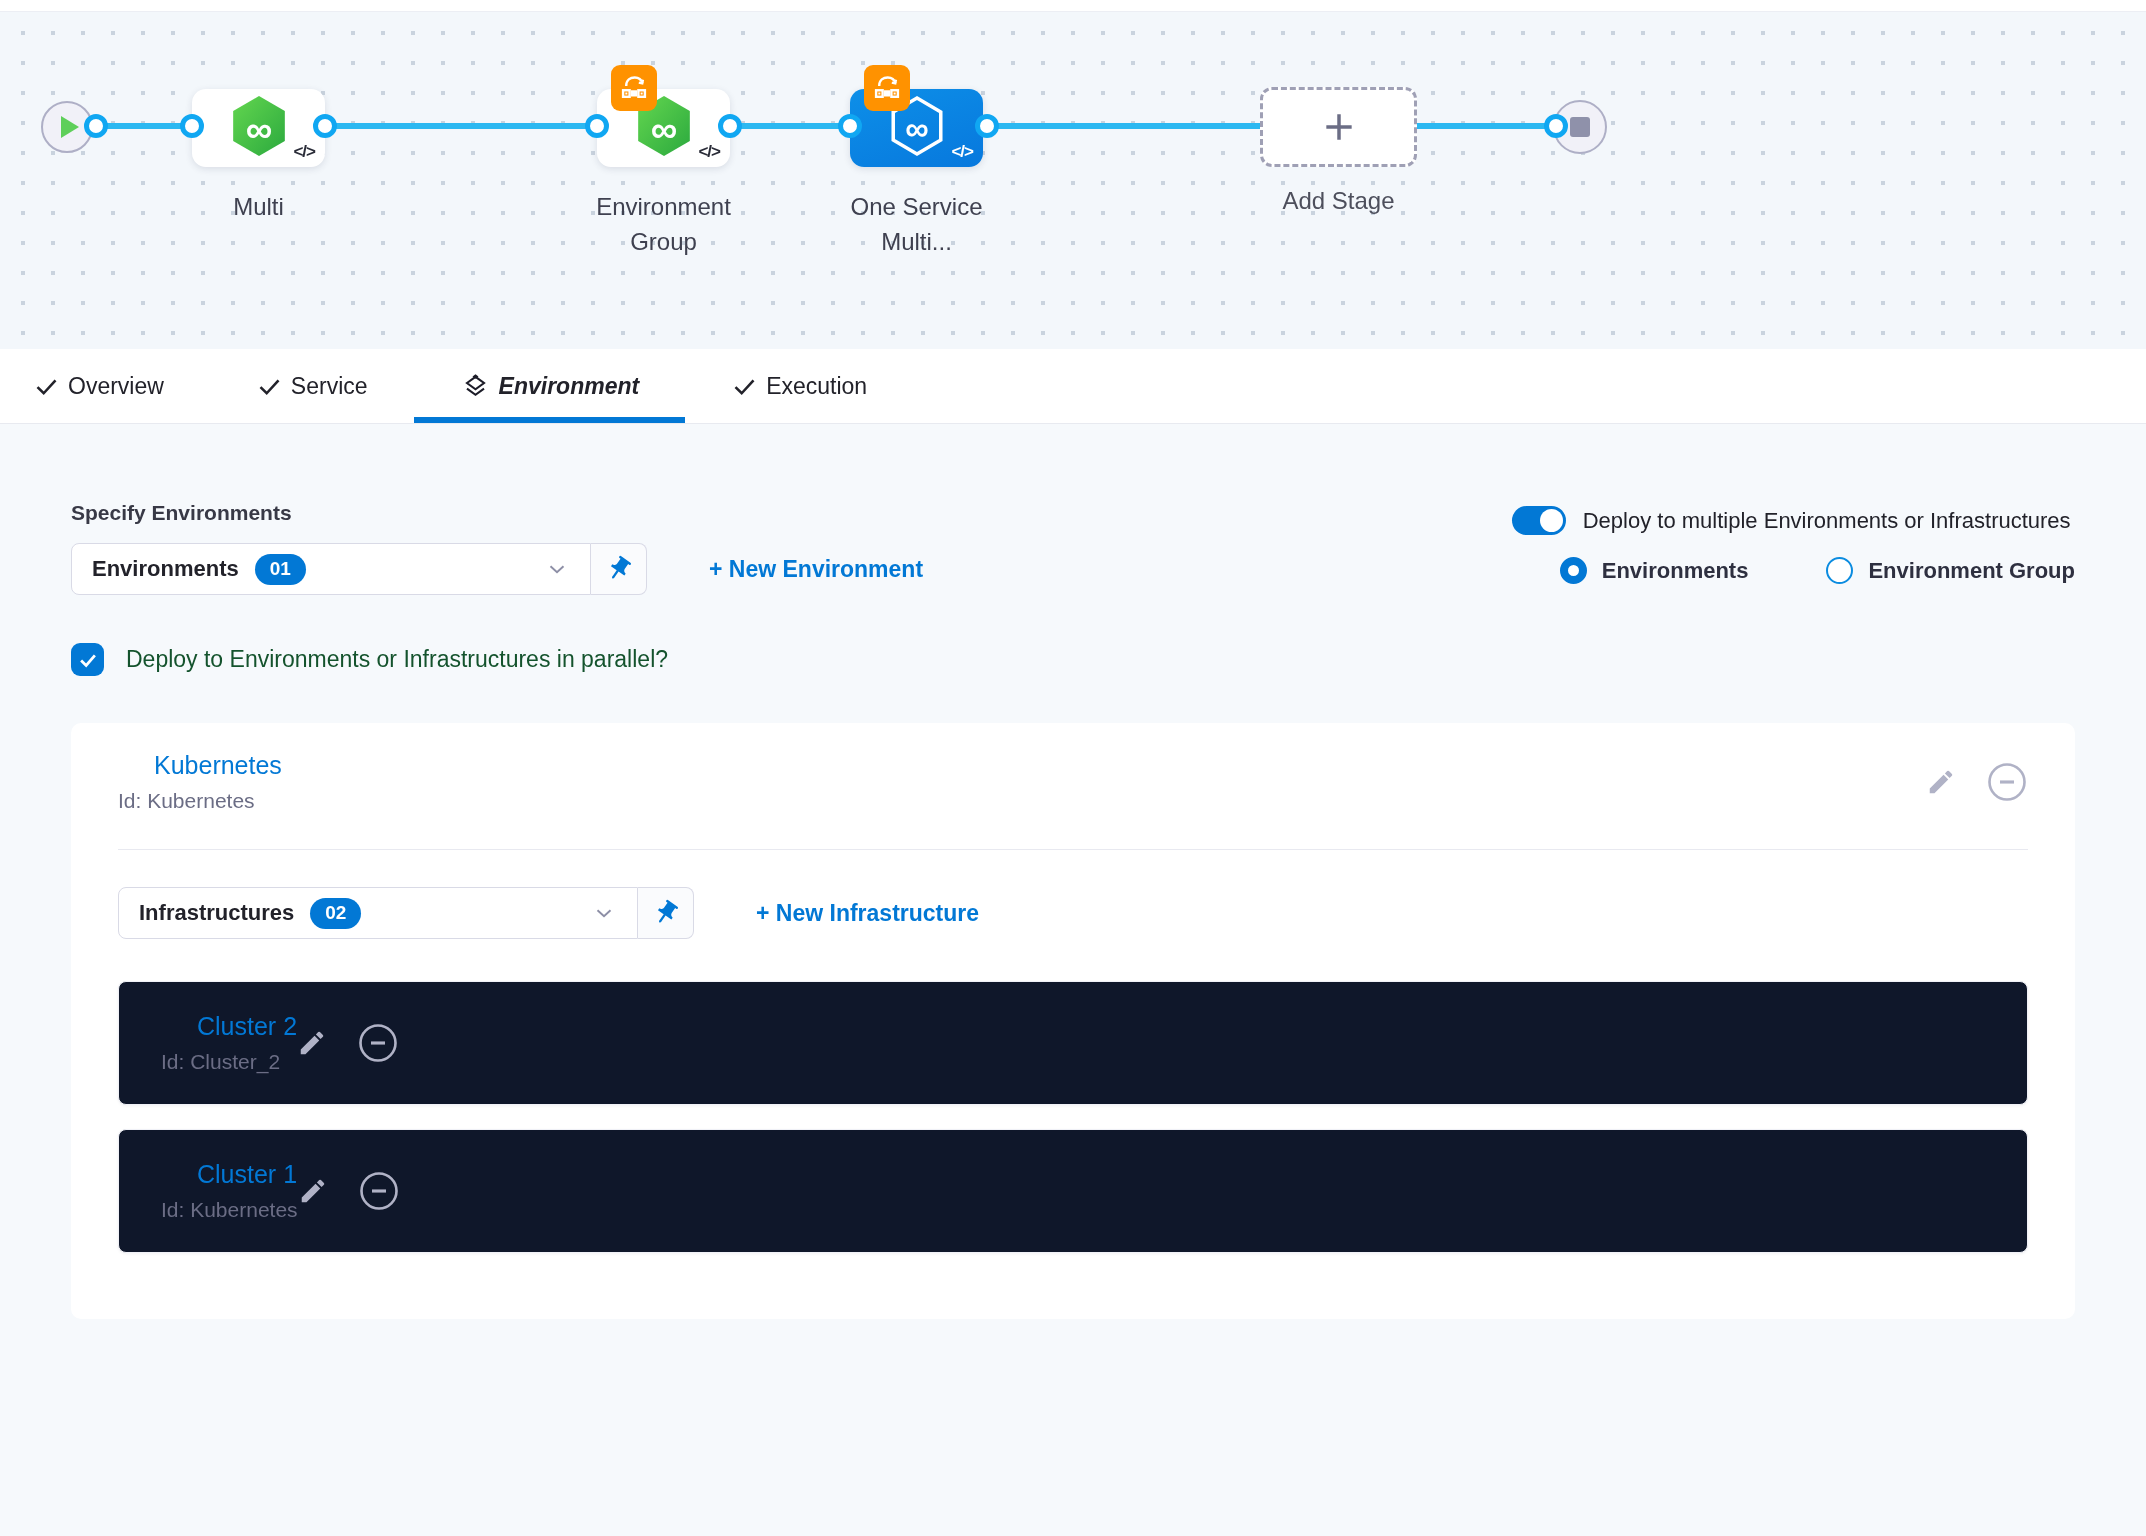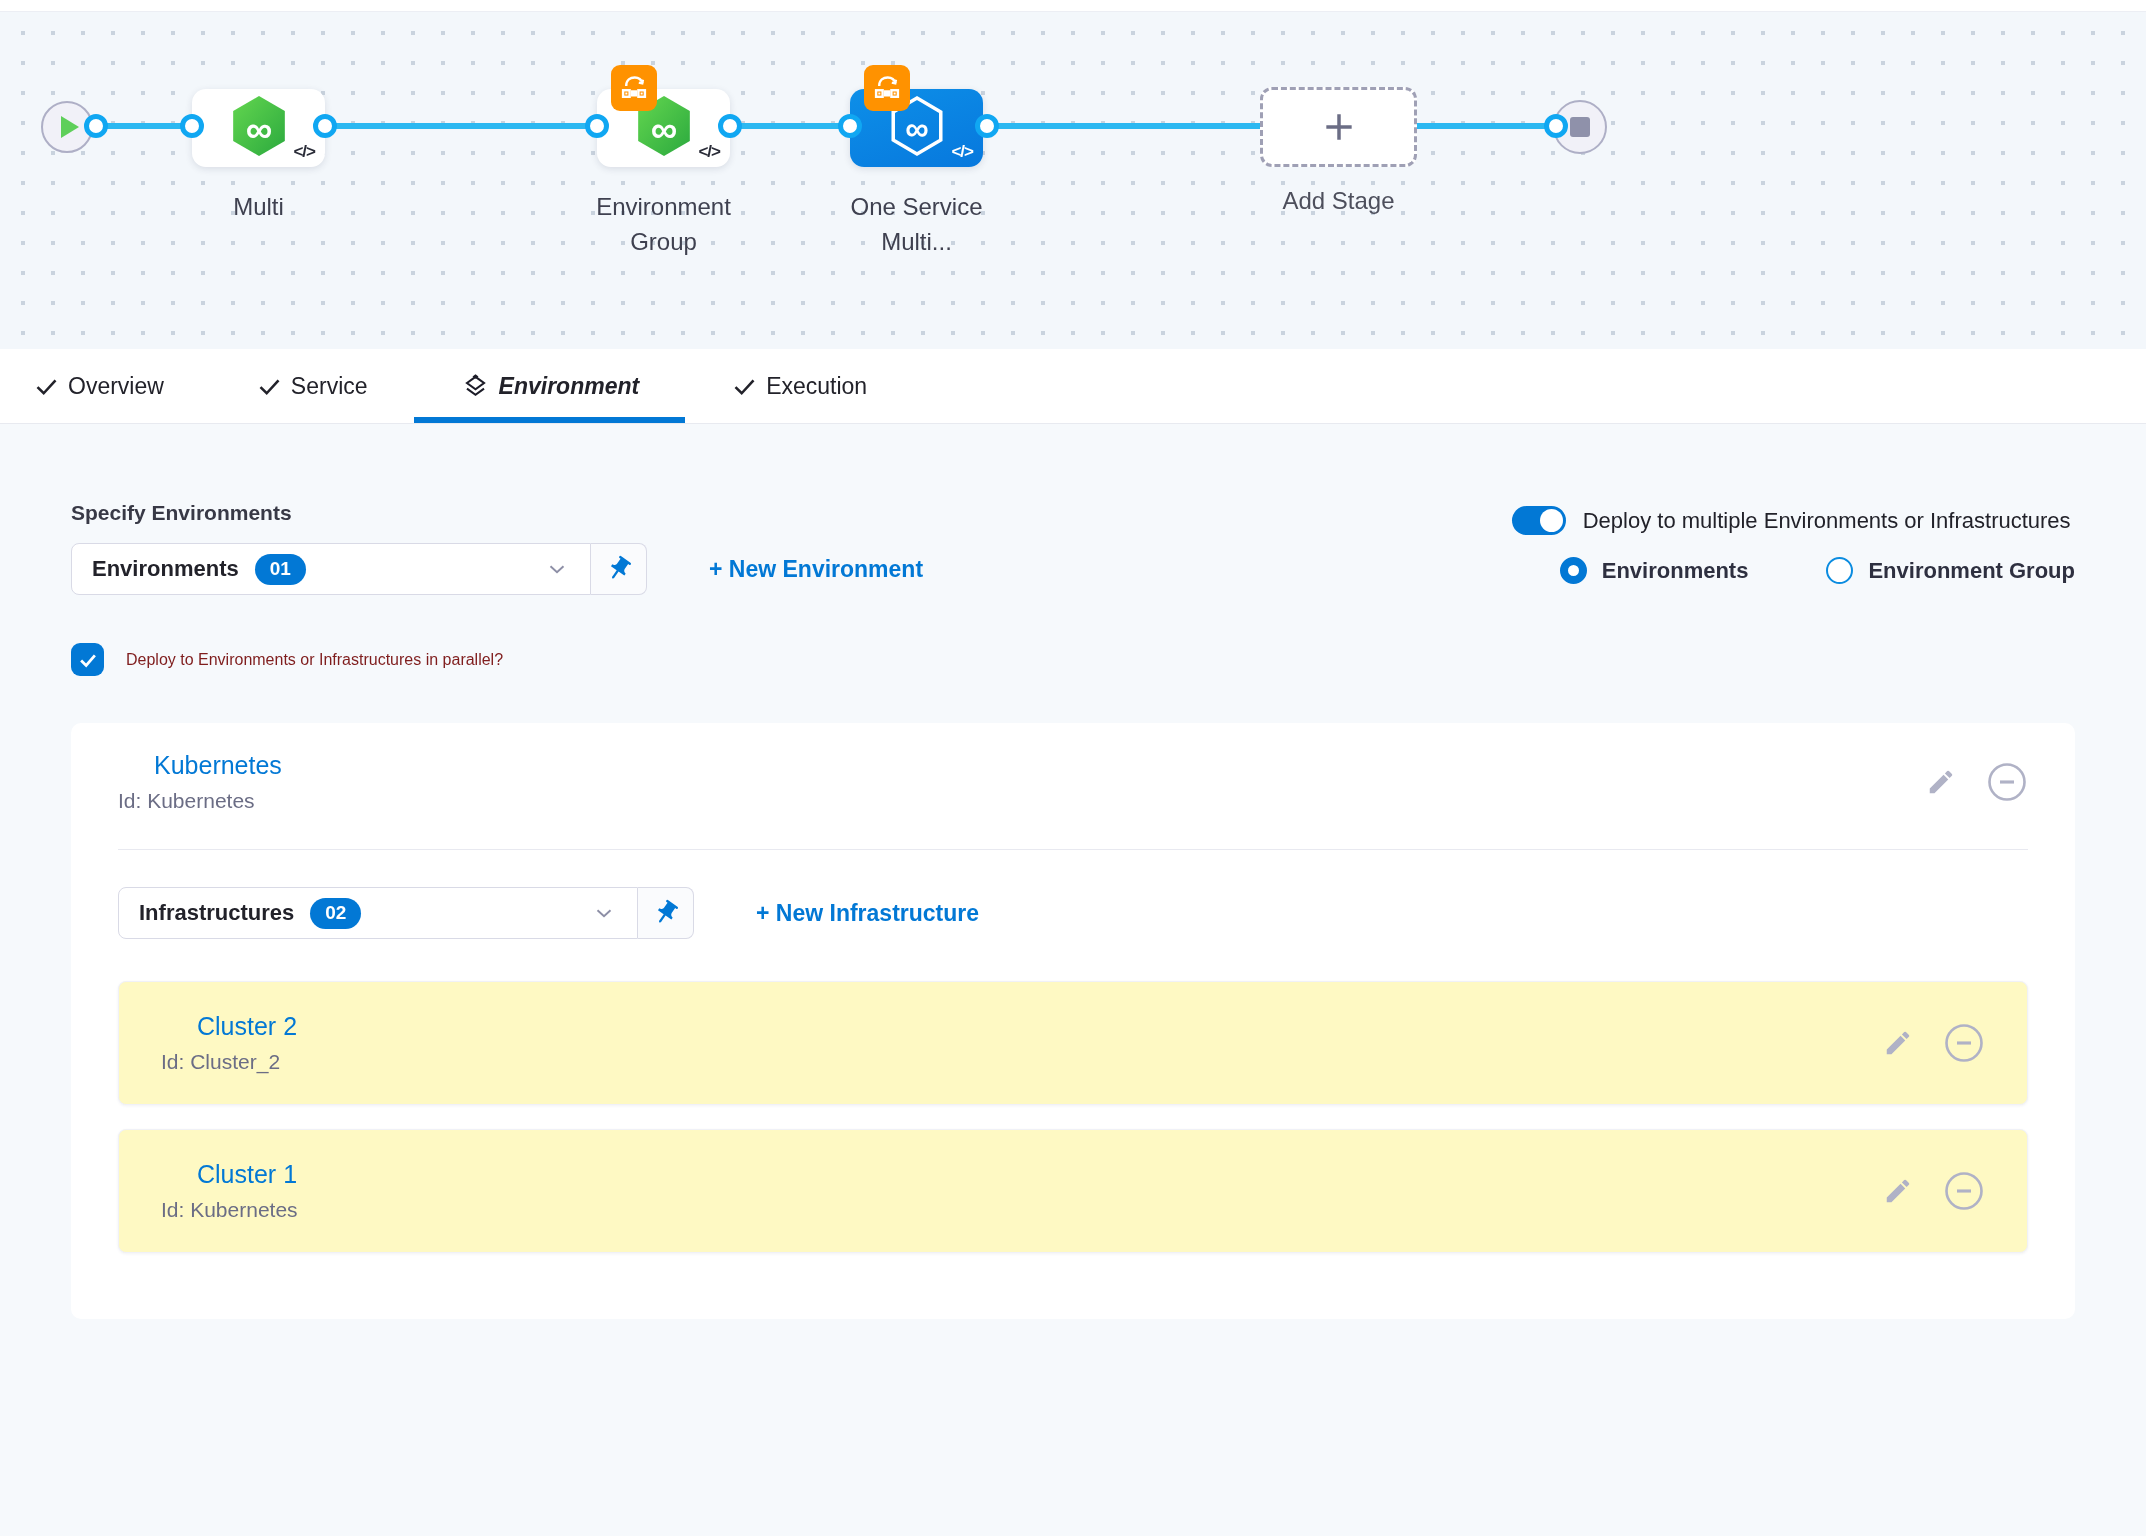--- a/index.html
+++ b/index.html
@@ -69,34 +69,34 @@
   .toggle-label { margin-left:17px; font-size:22px; color:#22222a; }
   .radio-row { display:flex; align-items:center; margin-top:22px; margin-left:48px; gap:78px; }
   .radio-item { display:flex; align-items:center; cursor:pointer; }
   .radio { width:27px; height:27px; border-radius:50%; background:#fff; }
   .radio.on { border:8px solid #0278d5; }
   .radio.off { border:2px solid #0b8ce0; }
   .radio-label { margin-left:15px; font-size:22px; font-weight:600; color:#2e3040; }
 
   .check-row { display:flex; align-items:center; margin-top:48px; }
   .checkbox { width:33px; height:33px; border-radius:9px; background:#0278d5; display:flex; align-items:center; justify-content:center; cursor:pointer; }
-  .check-label { margin-left:22px; font-size:16px; color:#7f1d1d; }
+  .check-label { margin-left:22px; font-size:23px; color:#14532d; }
 
   .env-card { margin-top:47px; background:#fff; border-radius:10px; padding:28px 47px 66px; }
   .entity-row { display:flex; justify-content:space-between; align-items:center; }
   .entity-name { font-size:25px; font-weight:400; color:#0278d5;margin-left:36px; }
   .entity-id { font-size:21px; color:#6b6d85; margin-top:9px; }
   .icon-btns { display:flex; align-items:center; gap:30px; }
   .icon-btn { background:none; border:none; cursor:pointer; display:flex; padding:0; }
   .divider { height:1px; background:#e8e9f0; margin-top:36px; }
 
   .infra-block { margin-top:37px; }
-  .infra-card { background:#fef9c3; border:1px solid #f0f1f7; border-radius:8px;
+  .infra-card { background:#0f172a; border:1px solid #f0f1f7; border-radius:8px;
     box-shadow:0 1px 3px rgba(40,41,61,.06); padding:30px 42px; margin-top:24px;
-    display:flex; justify-content:space-between; align-items:center; }
+    display:flex; align-items:center; }
   .infra-card.first { margin-top:42px; }
 </style>
 </head>
 <body>
 
 <svg width="0" height="0" style="position:absolute">
   <defs>
     <linearGradient id="hexg" x1="0" y1="0" x2="1" y2="1">
       <stop offset="0" stop-color="#63d64f"></stop>
         <stop offset="1" stop-color="#2ba93e"></stop>

